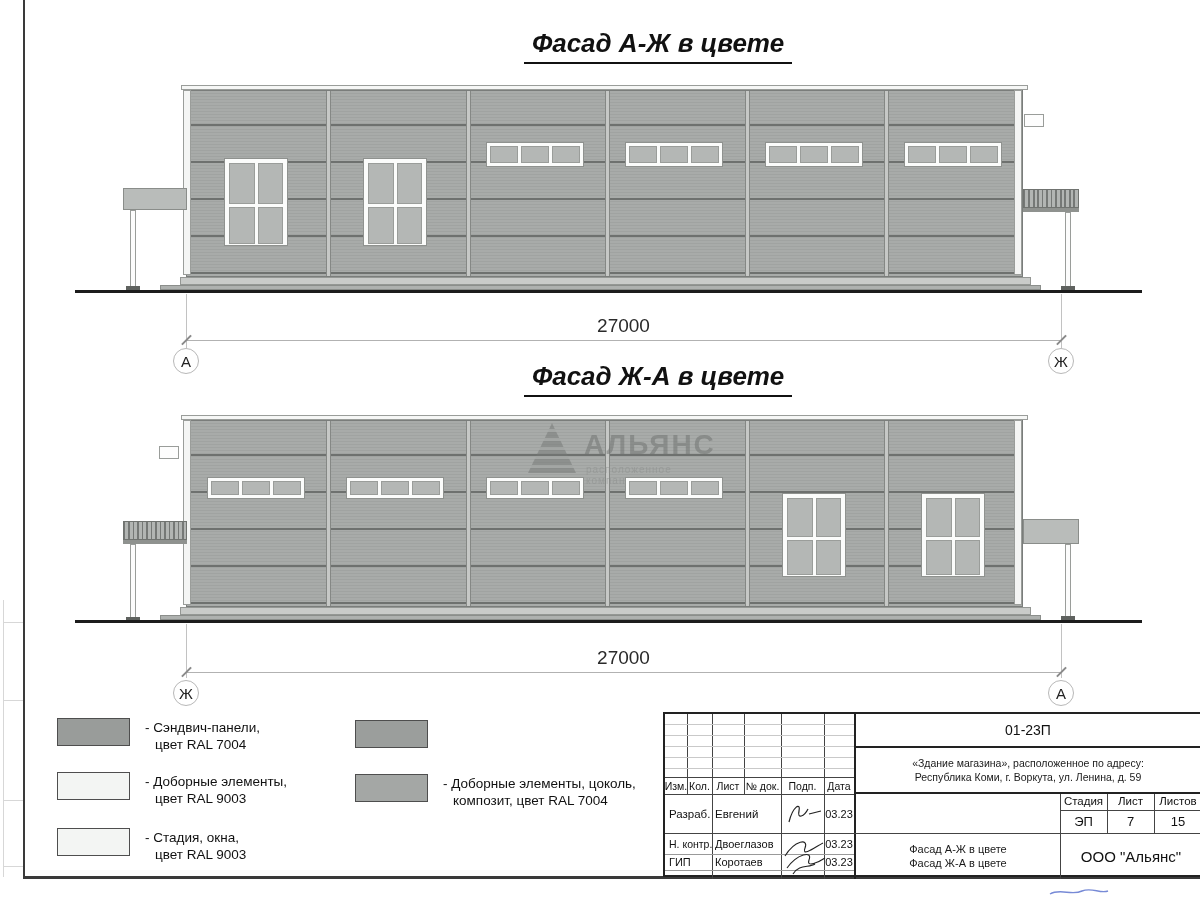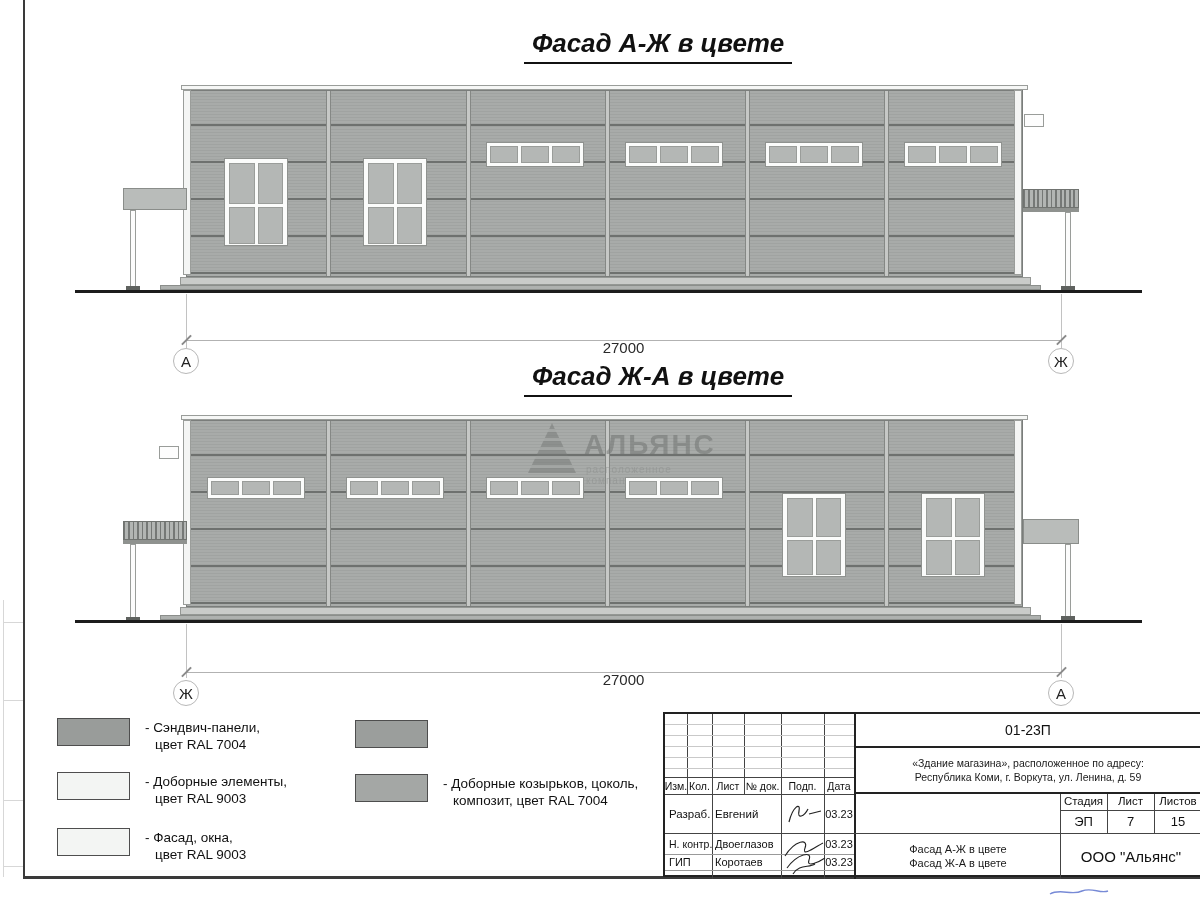--- a/index.html
+++ b/index.html
@@ -36,21 +36,21 @@
   .footing{ background:#5f625f; }
   .whitebox{ background:#fdfdfd; border:1px solid #9a9d9a; }
   .plinth1{ background:#c9cbc9; border:1px solid #949794; }
   .plinth2{ background:#aeb1af; border:1px solid #8b8e8b; }
   .ground { background:#1c1c1c; }
 
   
   .extline { width:1px; background:#c2c2c2; }
   .dimline { height:1px; background:#b2b2b2; }
   .tick { width:13px; height:2px; background:#8a8a8a; transform:rotate(-45deg); }
-  .dimlabel { font-size:15px; color:#2a2a2a; text-align:center;margin-top:24px; }
+  .dimlabel { font-size:19px; color:#2a2a2a; text-align:center; }
   .axis-circle { width:26px; height:26px; border:1px solid #b8b8b8; border-radius:50%;
            background:#fff; display:flex; align-items:center; justify-content:center;
            font-size:15px; color:#222; }
 
   
   .ftitle { width:870px; text-align:center; font-size:26px; font-style:italic; font-weight:700; color:#111; }
   .ftitle span { display:inline-block; border-bottom:2.5px solid #111; padding:0 8px 3px; }
 
   
   .wm { opacity:.5; }
@@ -301,27 +301,27 @@
       <div>- Сэндвич-панели,</div>
       <div class="l2">цвет RAL 7004</div>
     </div>
     <div class="abs swatch" style="left: 57px; top: 772px; background-color: rgb(243, 245, 243);"></div>
     <div class="abs legend-text" style="left:145px;top:773px">
       <div>- Доборные элементы,</div>
       <div class="l2">цвет RAL 9003</div>
     </div>
     <div class="abs swatch" style="left: 57px; top: 828px; background-color: rgb(243, 245, 243);"></div>
     <div class="abs legend-text" style="left:145px;top:829px">
-      <div>- Фасад, окна,</div>
+      <div>- Стадия, окна,</div>
       <div class="l2">цвет RAL 9003</div>
     </div>
     <div class="abs swatch" style="left: 355px; top: 720px; background-color: rgb(155, 158, 156);"></div>
     <div class="abs swatch" style="left: 355px; top: 774px; background-color: rgb(164, 167, 165);"></div>
     <div class="abs legend-text" style="left:443px;top:775px">
-      <div>- Доборные козырьков, цоколь,</div>
+      <div>- Доборные элементы, цоколь,</div>
       <div class="l2">композит, цвет RAL 7004</div>
     </div>
   </div>
 
   <div class="abs tb">
 
     <div class="vl" style="left:22px;top:0;height:80px"></div>
     <div class="vl" style="left:79px;top:0;height:80px"></div>
     <div class="vl" style="left:47px;top:0;height:165px"></div>
     <div class="vl" style="left:116px;top:0;height:165px"></div>

